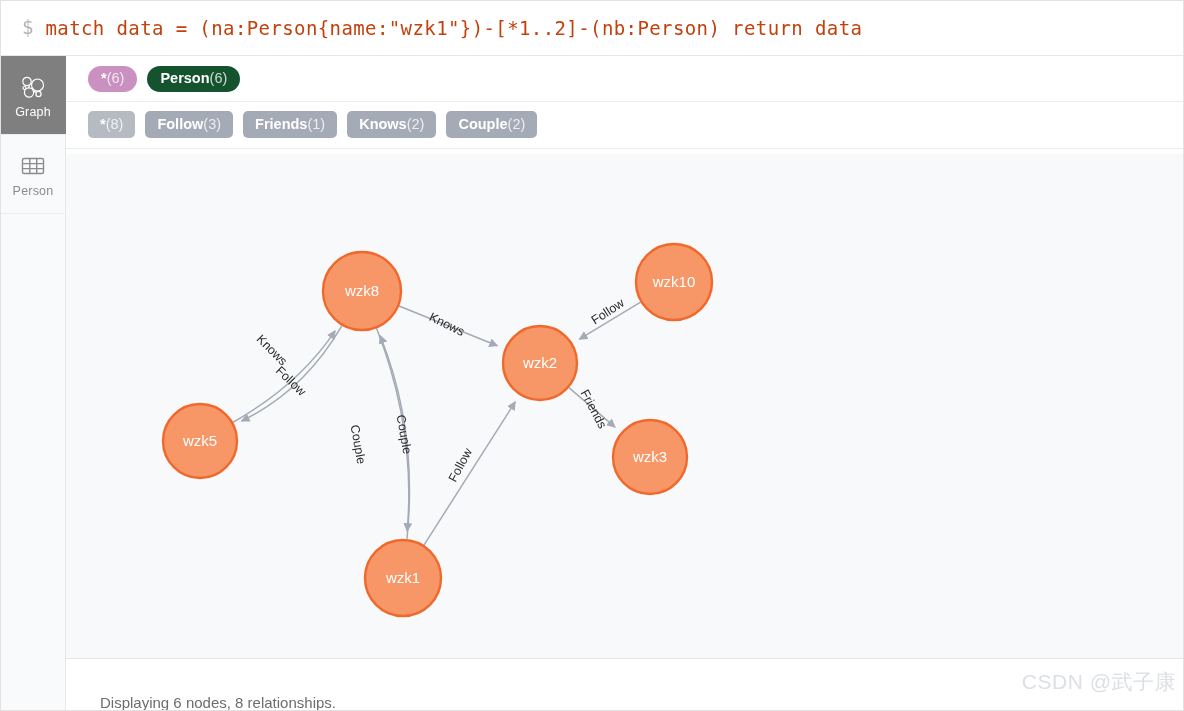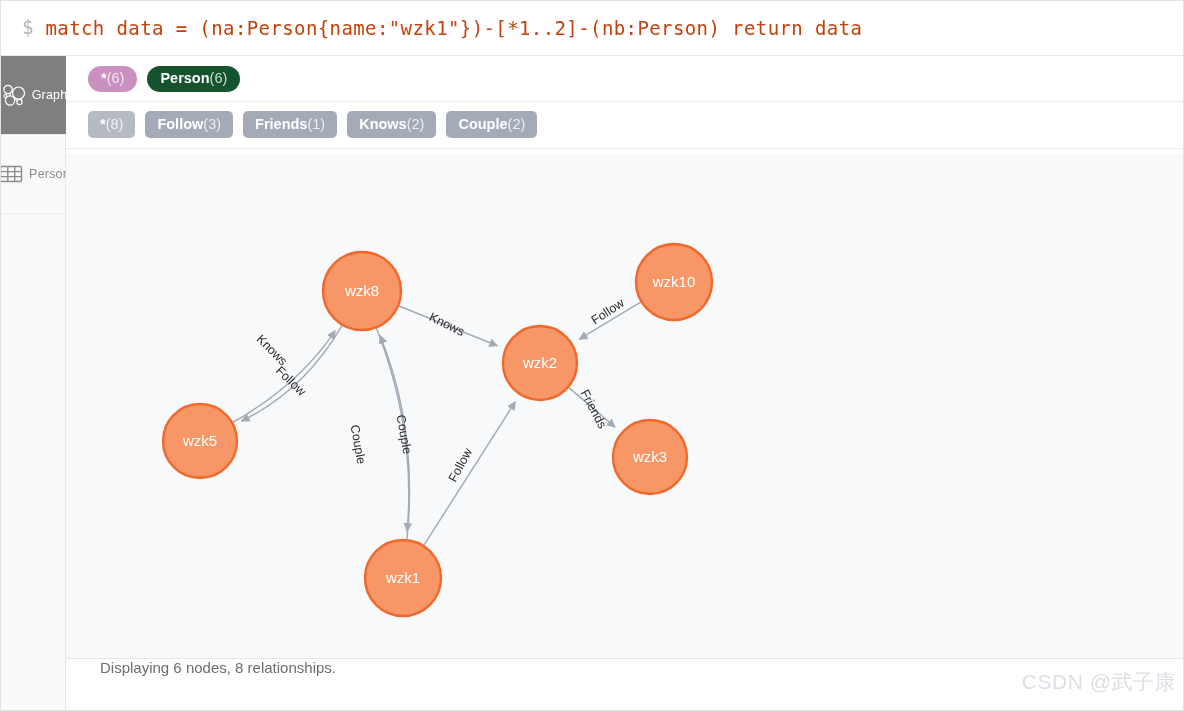--- a/index.html
+++ b/index.html
@@ -25,21 +25,21 @@
     font-family:"DejaVu Sans Mono", monospace;
     font-size:19px; color:#c2410c; letter-spacing:0.4px; white-space:pre;
   }
 
   
   .sidebar {
     position:absolute; left:0; top:56px; width:66px; height:655px;
     background:#f9fafb; border-right:1px solid #e6e6e6;
   }
   .side-item {
-    width:66px; height:79px; display:flex; flex-direction:row;
+    width:66px; height:79px; display:flex; flex-direction:column;
     align-items:center; justify-content:center; gap:3px;
     border-bottom:1px solid #ededed; color:#8c8c8c; cursor:pointer;
   }
   .side-item.active { background:#7f7f7f; color:#ffffff; }
   .side-label { font-size:12.5px; letter-spacing:.2px; }
   .side-icon { width:30px; height:30px; display:block; }
 
   
   .panel {
     position:absolute; left:66px; top:56px; width:1118px; height:655px;
@@ -80,21 +80,21 @@
   }
   .edge-line { stroke:#a5abb6; stroke-width:1.5; fill:none; }
   .edge-text {
     fill:#2b2b2b; font-family:"Liberation Sans", sans-serif;
     font-size:12.5px; text-anchor:middle;
   }
 
   
   .footer {
     position:absolute; left:0; top:603px; width:1118px; height:52px;
-    background:#fff; display:flex; align-items:flex-start; padding-left:34px;
+    background:#fff; display:flex; align-items:flex-end; padding-left:34px;
   }
   .footer-text { font-size:15px; color:#6d6d6d; }
 
   .watermark {
     position:absolute; right:8px; top:668px;
     font-size:21px; color:#dcdfe4; letter-spacing:.5px;
     user-select:none; white-space:nowrap;
   }
   .frame-border {
     position:absolute; left:0; top:0; width:1184px; height:711px;

